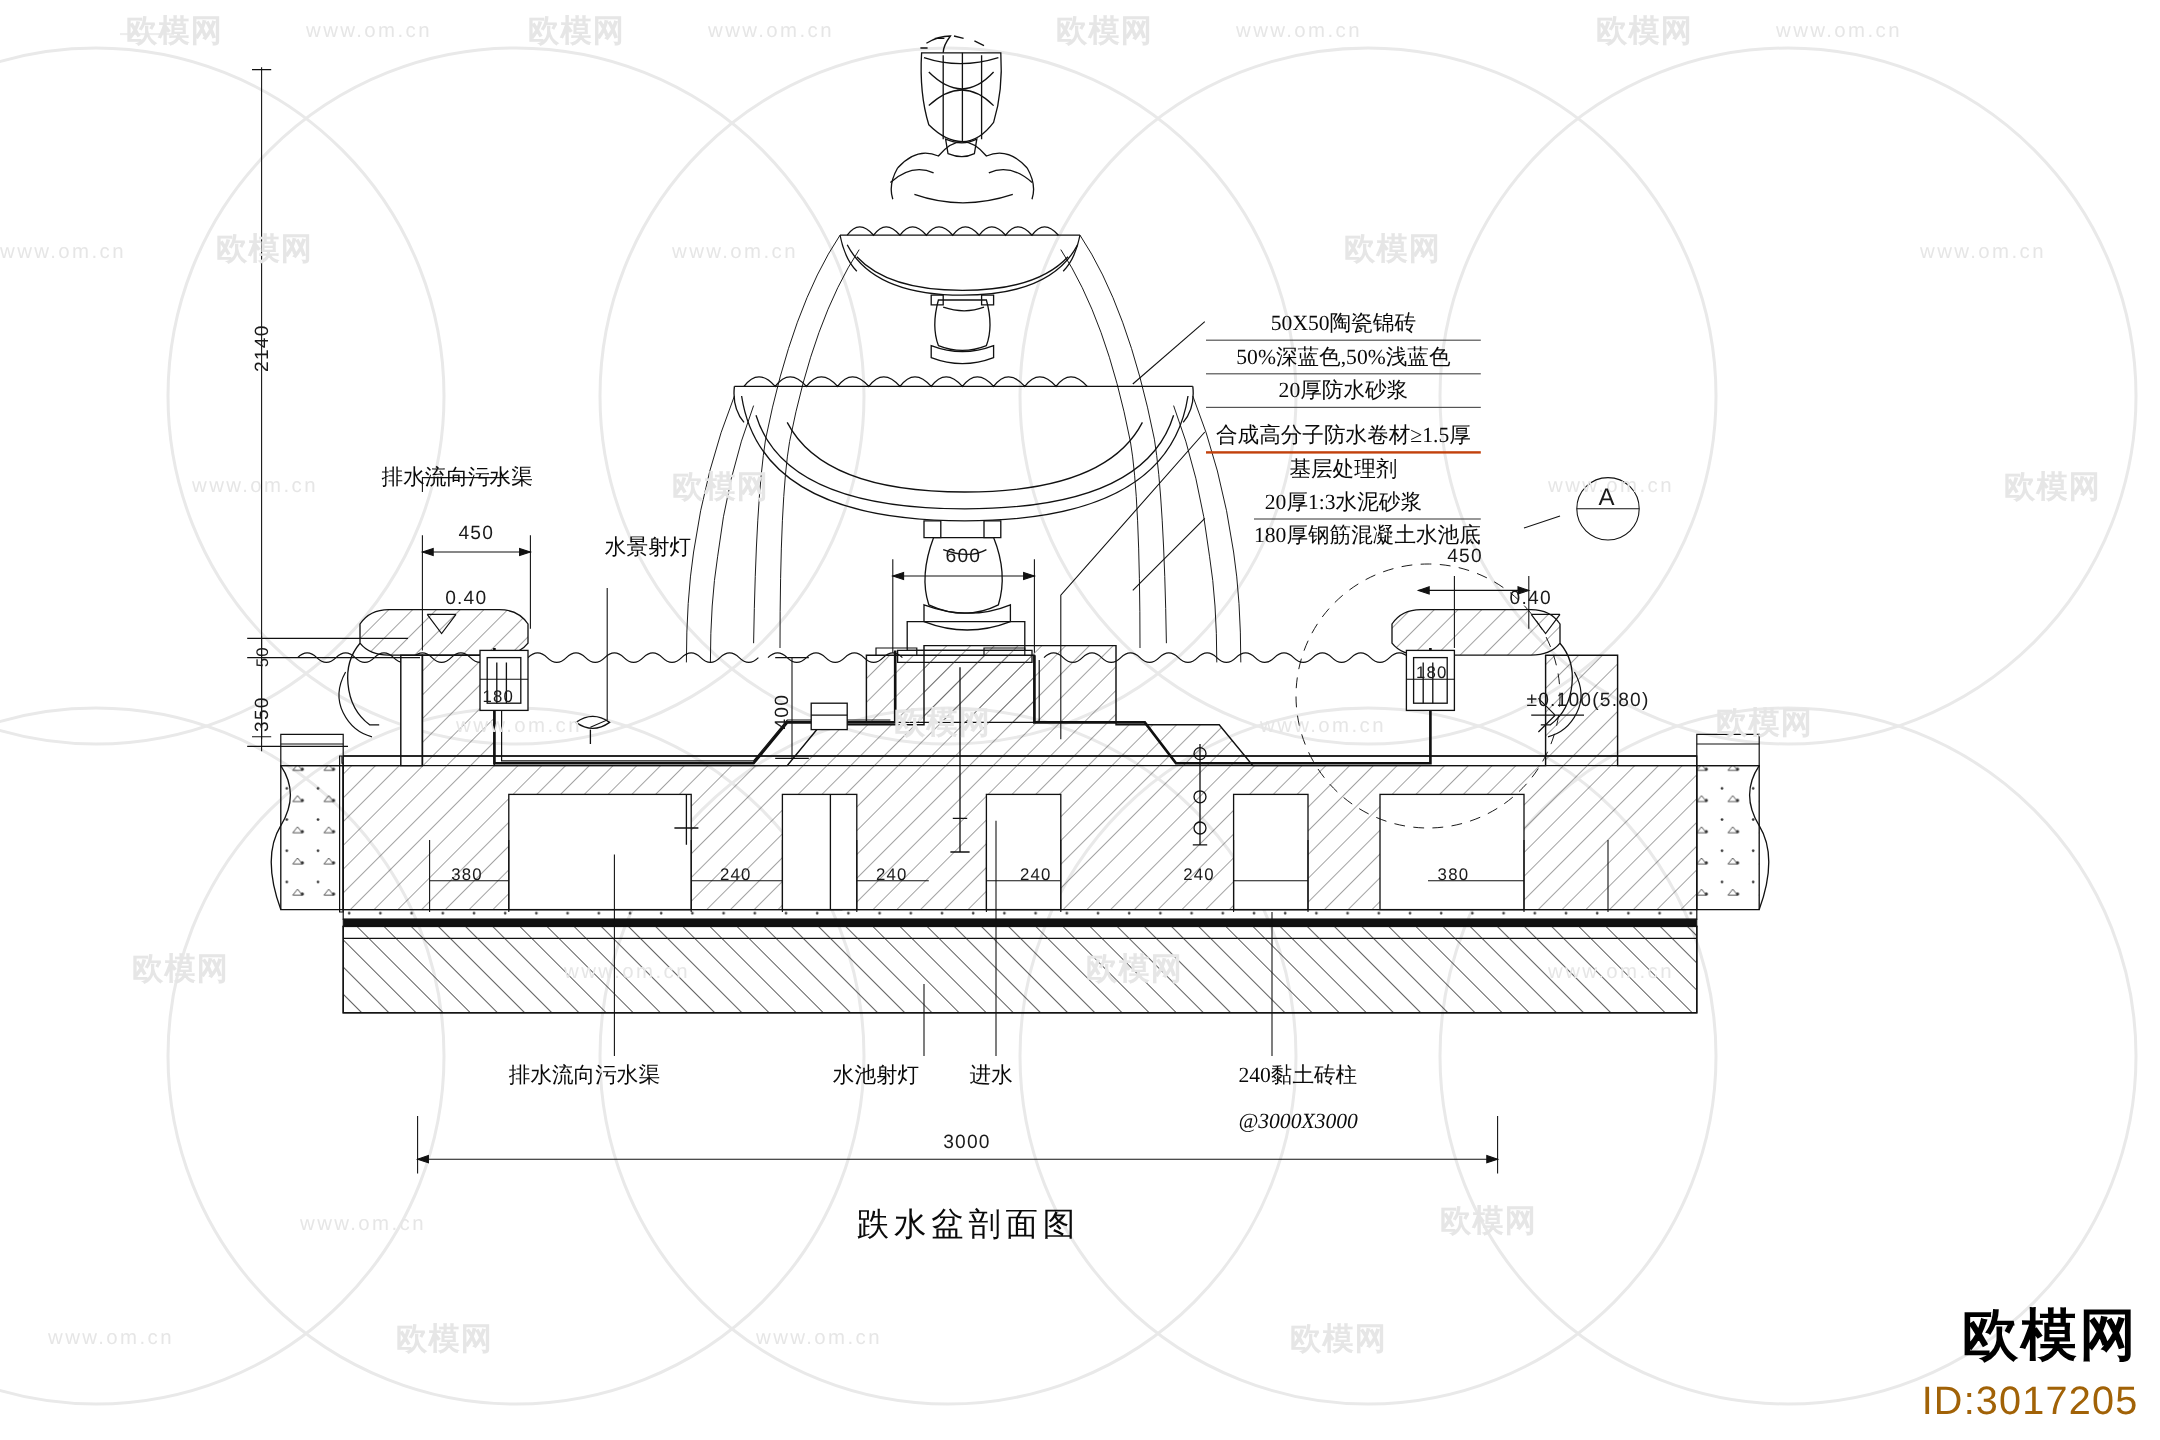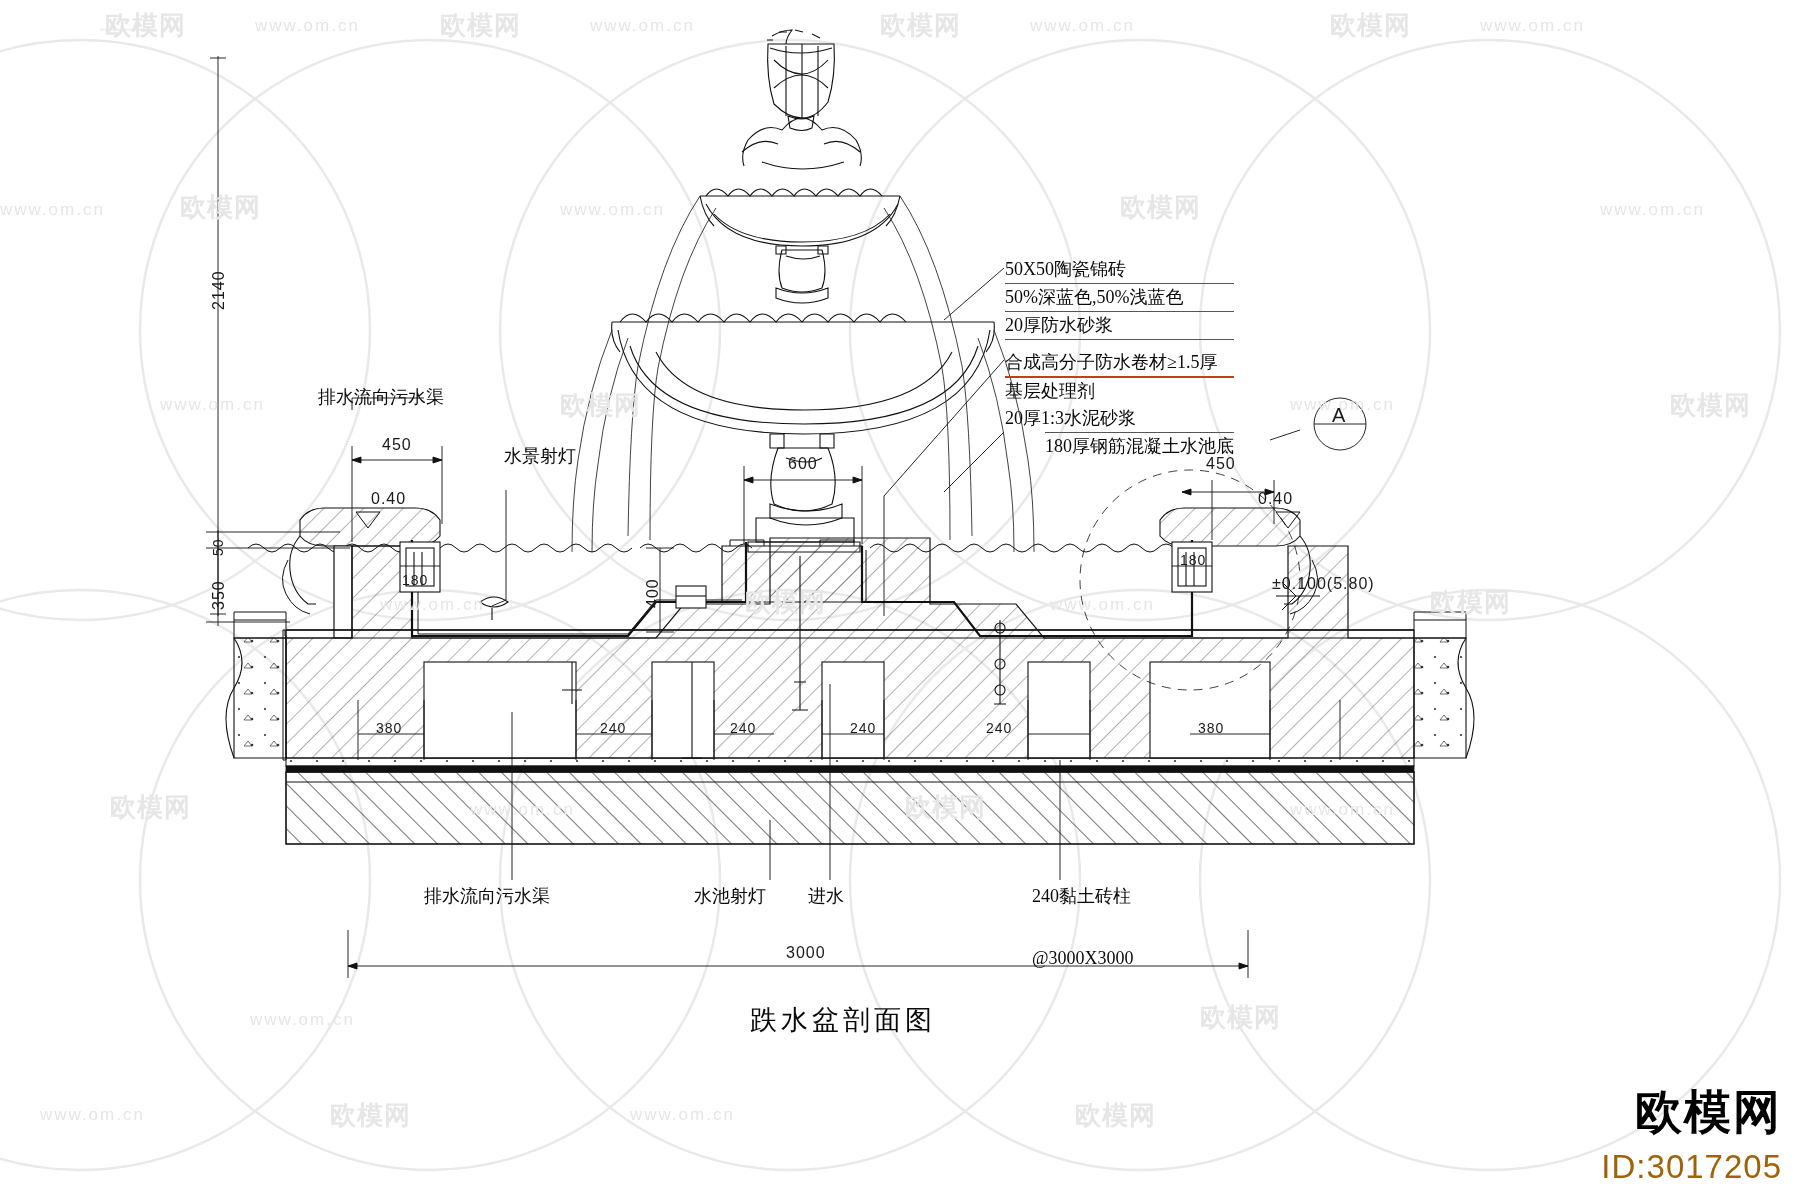--- a/index.html
+++ b/index.html
@@ -20,25 +20,25 @@
   
   .lbl{position:absolute;white-space:nowrap;
        font-family:"Liberation Serif","DejaVu Serif",serif;
        color:#0a0a0a;z-index:20;}
   .cn{font-size:18px;}
   .num{font-family:"Liberation Sans","DejaVu Sans",sans-serif;
        font-size:16px;letter-spacing:1px;color:#1a1a1a;}
   .num-sm{font-family:"Liberation Sans","DejaVu Sans",sans-serif;
        font-size:14px;letter-spacing:1px;color:#1a1a1a;}
   .rot{transform:rotate(-90deg);transform-origin:left top;}
-  .title{font-size:27px;letter-spacing:4px;margin-left:36px;}
+  .title{font-size:27px;letter-spacing:4px;}
 
   
   .notes{position:absolute;left:1005px;top:256px;z-index:20;}
-  .notes .nline{font-size:18px;line-height:27px;white-space:nowrap;color:#0a0a0a;}
+  .notes .nline{font-size:18px;line-height:27px;white-space:nowrap;color:#0a0a0a;text-align:center;}
   .notes .grp1{border-bottom:1px solid #555;}
   .notes .rule{border-top:1px solid #555;}
   .gap{height:9px;}
 
   
   .brand{position:absolute;right:18px;bottom:14px;text-align:right;z-index:30;}
   .brand-cn{font-family:"Liberation Sans","DejaVu Sans",sans-serif;
             font-size:47px;font-weight:bold;color:#000;letter-spacing:2px;}
   .brand-id{font-family:"Liberation Sans","DejaVu Sans",sans-serif;
             font-size:33px;color:#a16207;letter-spacing:1px;margin-top:4px;}
@@ -373,21 +373,21 @@
   <div class="lbl num-sm" style="left:600px;top:720px;">240</div>
   <div class="lbl num-sm" style="left:730px;top:720px;">240</div>
   <div class="lbl num-sm" style="left:850px;top:720px;">240</div>
   <div class="lbl num-sm" style="left:986px;top:720px;">240</div>
   <div class="lbl num-sm" style="left:1198px;top:720px;">380</div>
 
   <div class="lbl cn" style="left:424px;top:884px;">排水流向污水渠</div>
   <div class="lbl cn" style="left:694px;top:884px;">水池射灯</div>
   <div class="lbl cn" style="left:808px;top:884px;">进水</div>
   <div class="lbl cn" style="left:1032px;top:884px;">240黏土砖柱</div>
-  <div class="lbl cn" style="left:1032px;top:948px;">@3000X3000</div>
+  <div class="lbl cn" style="left:1032px;top:924px;font-style:italic;">@3000X3000</div>
 
   <div class="lbl num" style="left:786px;top:944px;">3000</div>
 
   <div class="lbl title" style="left:714px;top:1002px;">跌水盆剖面图</div>
 
   <div class="notes">
     <div class="nline">50X50陶瓷锦砖</div>
     <div class="nline grp1" style="border-top:1px solid #555;">50%深蓝色,50%浅蓝色</div>
     <div class="nline">20厚防水砂浆</div>
     <div class="gap rule"></div>

